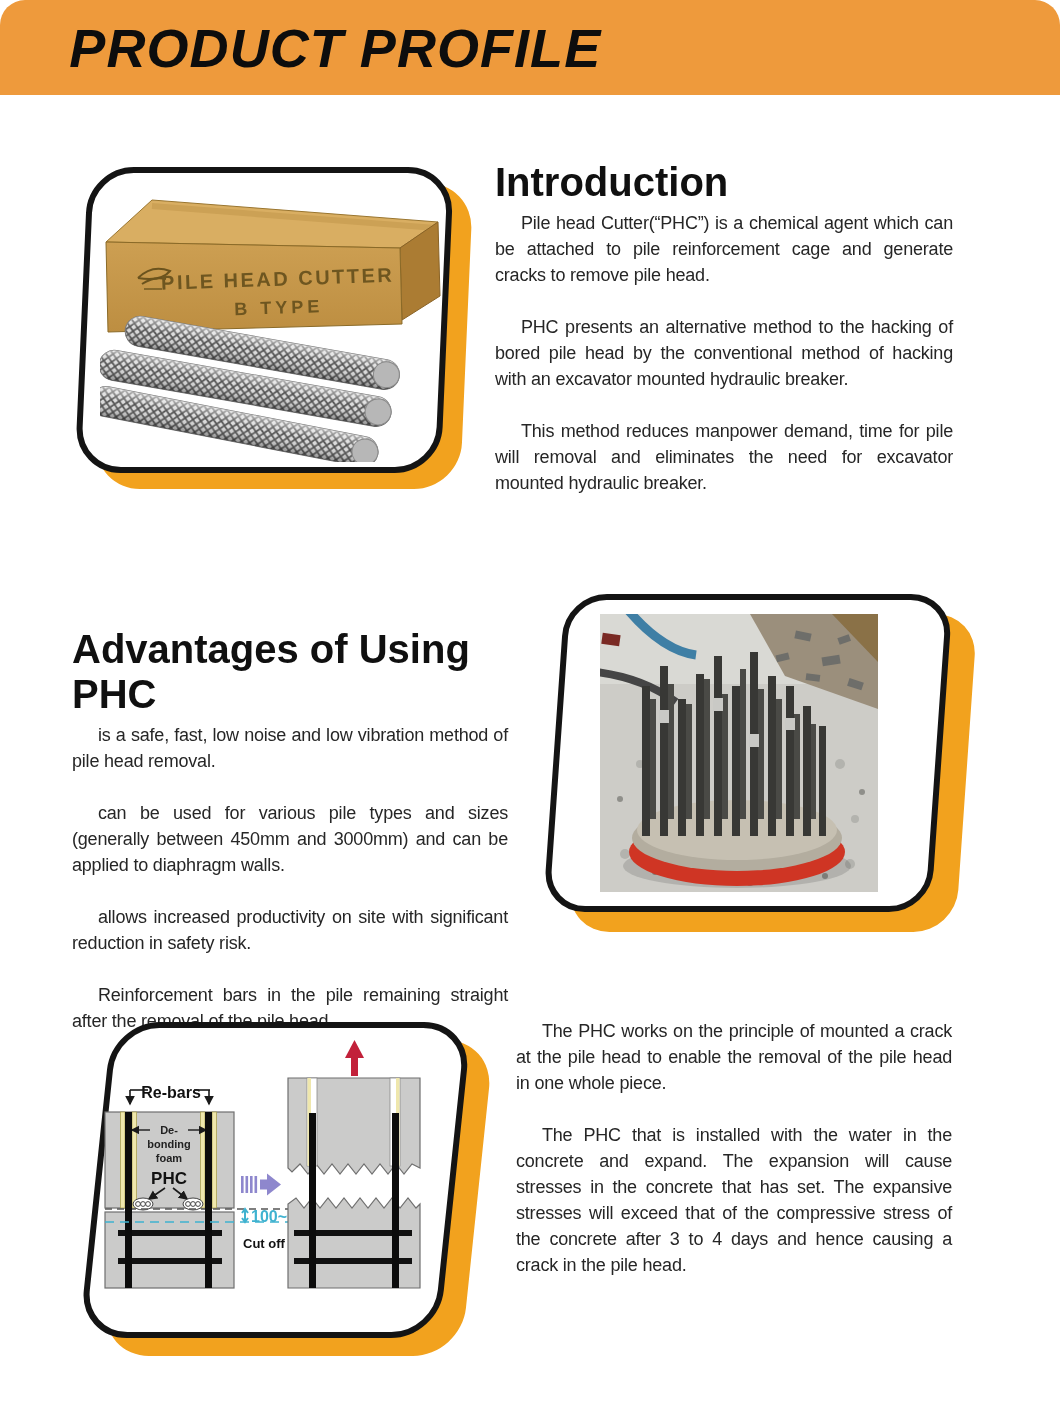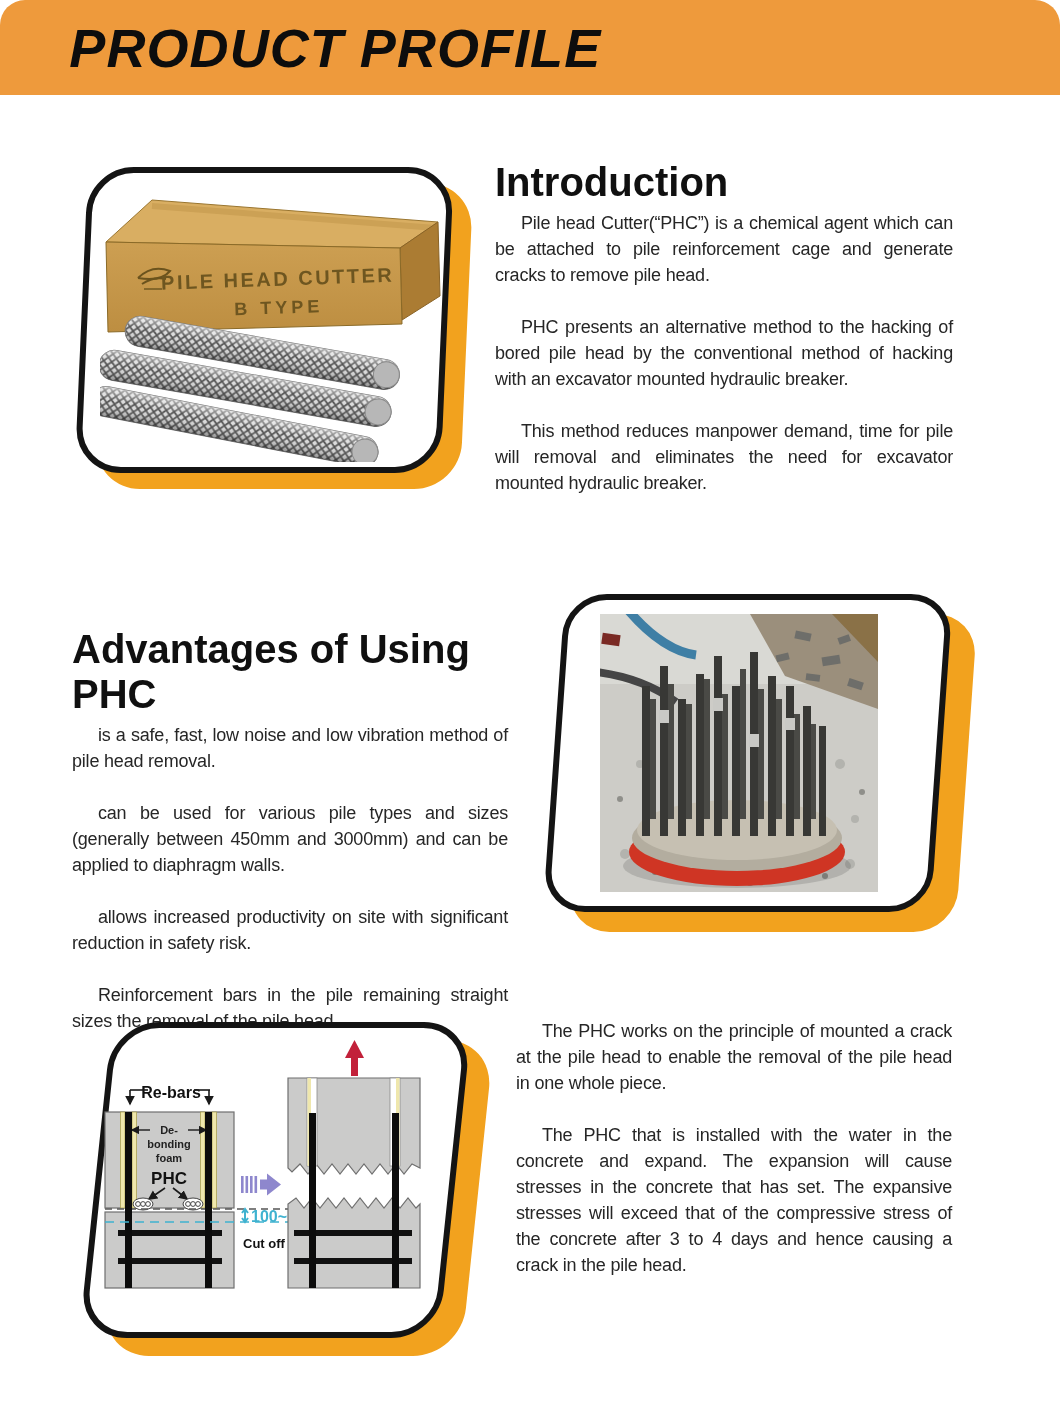--- a/index.html
+++ b/index.html
@@ -113,21 +113,21 @@
     <p>Pile head Cutter(“PHC”) is a chemical agent which can be attached to pile reinforcement cage and generate cracks to remove pile head.</p>
     <p>PHC presents an alternative method to the hacking of bored pile head by the conventional method of hacking with an excavator mounted hydraulic breaker.</p>
     <p>This method reduces manpower demand, time for pile will removal and eliminates the need for excavator mounted hydraulic breaker.</p>
   </div>
 
   <div class="textcol col-adv">
     <h2>Advantages of Using PHC</h2>
     <p>is a safe, fast, low noise and low vibration method of pile head removal.</p>
     <p>can be used for various pile types and sizes (generally between 450mm and 3000mm) and can be applied to diaphragm walls.</p>
     <p>allows increased productivity on site with significant reduction in safety risk.</p>
-    <p>Reinforcement bars in the pile remaining straight sizes the removal of the pile head.</p>
+    <p>Reinforcement bars in the pile remaining straight after the removal of the pile head.</p>
   </div>
 
   <div class="frame frame2"></div>
   <div class="content-layer content2">
     <svg width="278" height="278" viewBox="0 0 278 278">
       <rect width="278" height="278" fill="#cdccc7"></rect>
       <rect width="278" height="70" fill="#d9d9d4"></rect>
 
       <polygon points="150,0 278,0 278,95 185,62" fill="#9b8f7c"></polygon>
       <polygon points="232,0 278,0 278,48" fill="#8a7147"></polygon>

